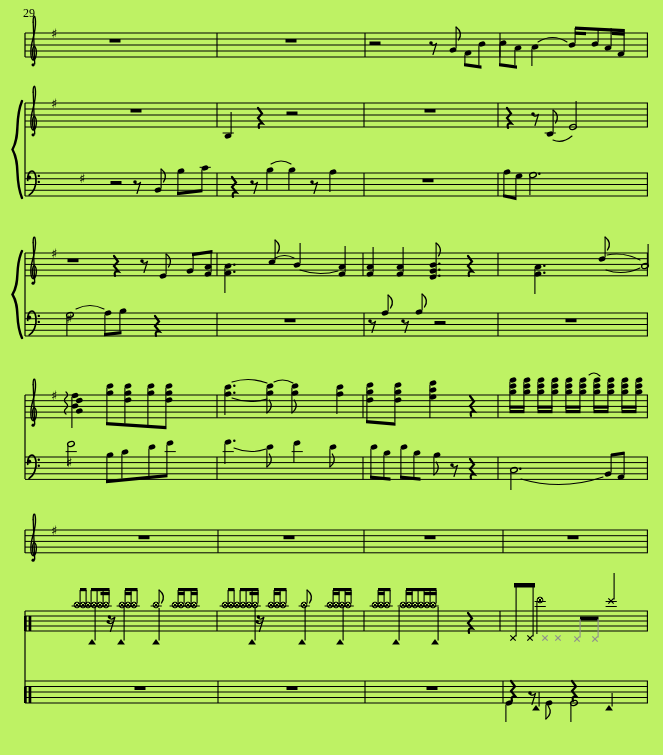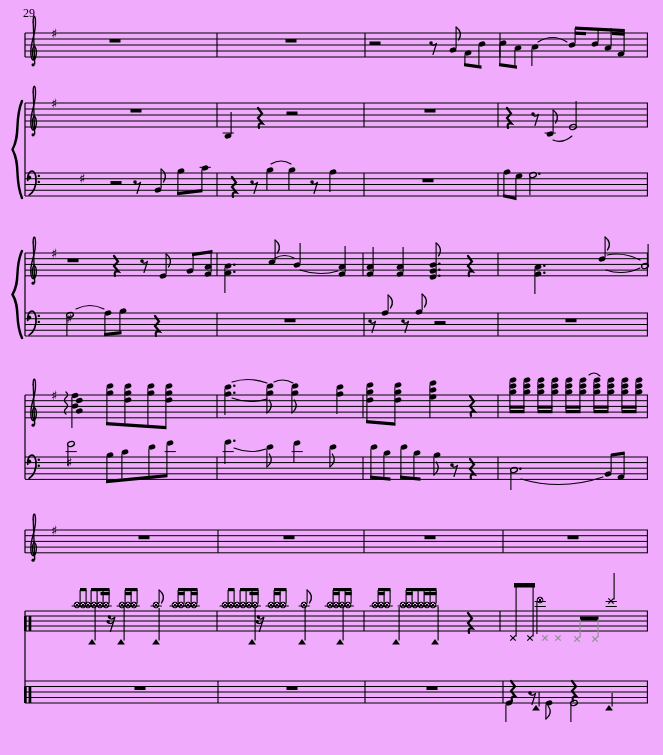--- a/index.html
+++ b/index.html
@@ -1,16 +1,16 @@
 <!DOCTYPE html>
 <html><head>
 <meta charset="utf-8">
 <style>
   html,body{margin:0;padding:0;background:#ffffff;}
-  .page{position:relative;width:663px;height:755px;background:#f0abfc;overflow:hidden;text-align:right;}
+  .page{position:relative;width:663px;height:755px;background:#bef264;overflow:hidden;text-align:right;}
   svg{display:block;}
   .mnum{font-family:"Liberation Serif",serif;font-size:12px;fill:#000;}
   .sharp{font-family:"DejaVu Sans",sans-serif;font-size:13px;fill:#000;}
 </style>
 </head>
 <body>
 
 <div class="page">
   <svg id="score" width="663" height="755" viewBox="0 0 663 755">
     <text class="mnum" x="23" y="17">29</text>

